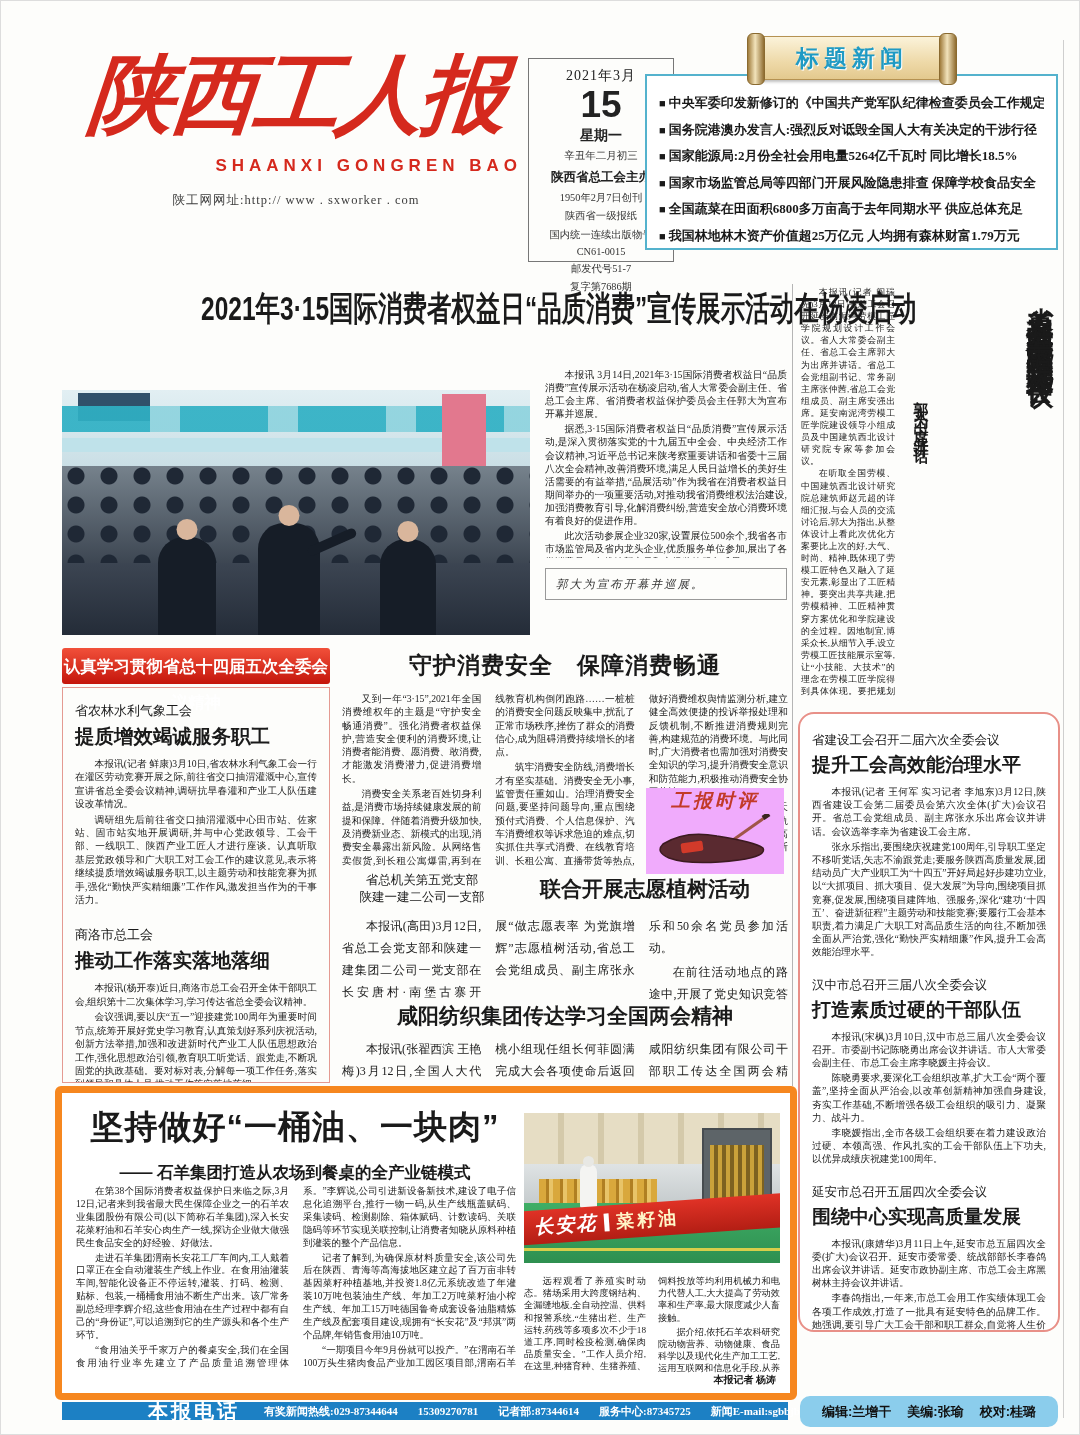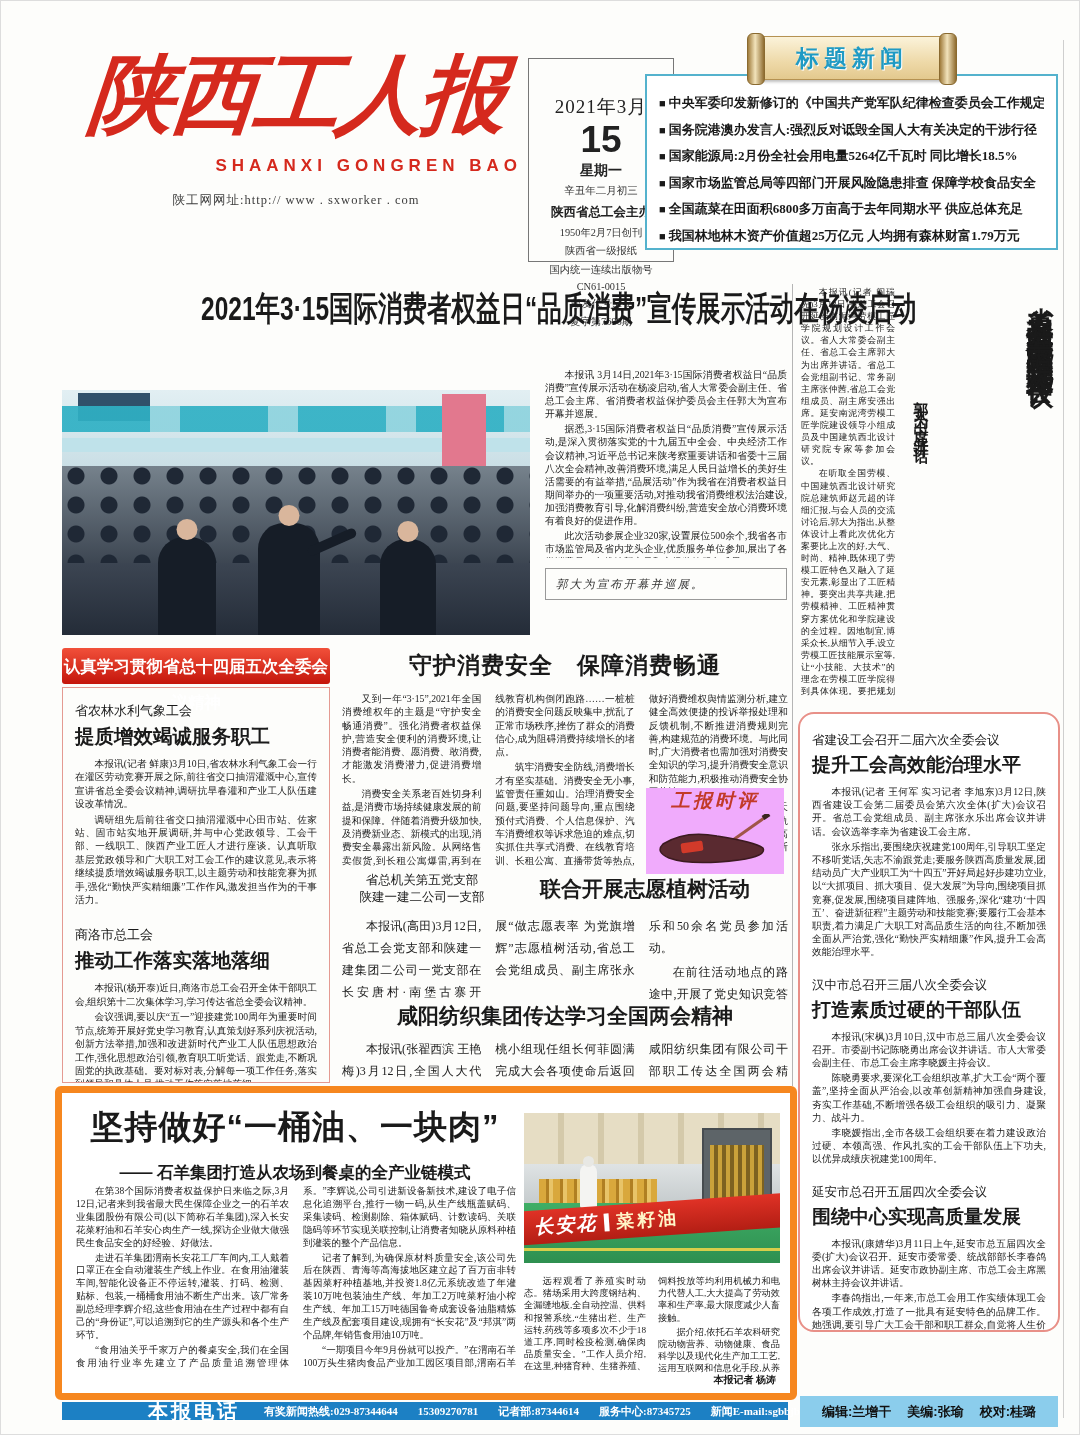--- a/index.html
+++ b/index.html
@@ -12,21 +12,21 @@
   
   .masthead{position:absolute;left:70px;top:42px;width:452px;}
   .mast-title{font-size:86px;line-height:1.25;font-weight:900;color:#d5291d;font-style:italic;
               letter-spacing:-3px;transform:skewX(-5deg);white-space:nowrap;text-align:center;}
   .mast-en{text-align:right;color:#d5291d;font-weight:700;font-size:17px;letter-spacing:5px;margin-top:6px;}
   .mast-url{text-align:center;color:#3d3d3d;font-size:12.5px;margin-top:16px;letter-spacing:1px;}
 
   
   .datebox{position:absolute;left:528px;top:58px;width:144px;height:194px;border:1px solid #777;
            text-align:center;padding-top:8px;color:#222;}
-  .db-ym{font-size:19px;letter-spacing:1px;margin-top:27px;}
+  .db-ym{font-size:14px;letter-spacing:1px;}
   .db-day{font-size:37px;font-weight:700;line-height:40px;}
   .db-week{font-size:14px;font-weight:700;margin-top:2px;}
   .db-lunar{font-size:10.5px;margin-top:4px;color:#333;}
   .db-org{font-size:12.5px;font-weight:700;margin-top:6px;}
   .db-small{font-size:10.3px;margin-top:4.5px;color:#333;}
 
   
   .hn-box{position:absolute;left:645px;top:74px;width:413px;height:176px;border:2px solid #54b2cd;
           padding:14px 12px 0 12px;box-sizing:border-box;background:#fff;}
   .hn-item{font-size:13px;font-weight:700;line-height:26.5px;white-space:nowrap;overflow:hidden;}
@@ -161,21 +161,21 @@
       font-family:"Liberation Sans","DejaVu Sans",sans-serif;}
 
   
   .bar-left{position:absolute;left:62px;top:1402px;width:726px;height:18px;background:#1c80c4;
       display:flex;align-items:center;color:#fff;}
   .bar-label{font-size:20px;font-weight:900;margin:0 24px 0 86px;letter-spacing:3px;white-space:nowrap;
       font-family:"Liberation Sans","DejaVu Sans",sans-serif;}
   .bar-item{font-size:11px;font-weight:700;margin-right:20px;white-space:nowrap;}
   .bar-right{position:absolute;left:800px;top:1396px;width:258px;height:31px;background:#8bcdec;
       display:flex;align-items:center;justify-content:center;gap:16px;color:#111;font-size:13px;font-weight:700;
-      font-family:"Liberation Sans","DejaVu Sans",sans-serif;}
+      font-family:"Liberation Sans","DejaVu Sans",sans-serif;border-radius:10px;}
 </style>
 </head>
 <body>
 
 <div class="page">
 
   <div class="masthead">
     <div class="mast-title">陕西工人报</div>
     <div class="mast-en hed">SHAANXI  GONGREN  BAO</div>
     <div class="mast-url">陕工网网址:http:// www . sxworker . com</div>

